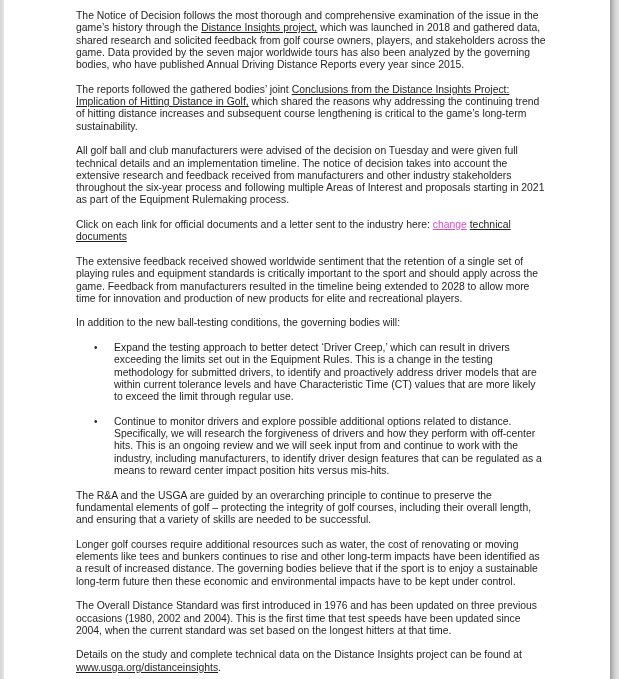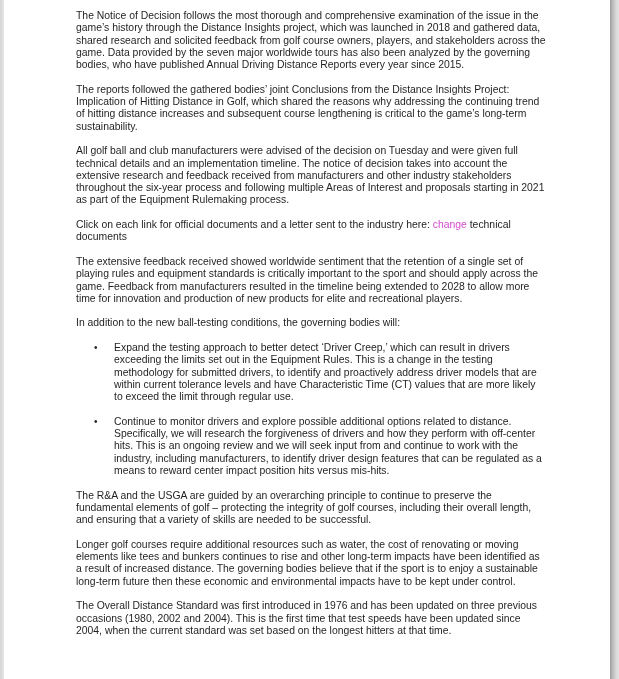--- a/index.html
+++ b/index.html
@@ -16,21 +16,21 @@
   }
   .edge-right {
     position: absolute; right: 0; top: 0; width: 9px; height: 679px;
     background: linear-gradient(to right, #9c9c9c, #bdbdbd 30%, #d9d9d9 70%, #e4e4e4);
   }
   .page {
     position: absolute; left: 76px; top: 10px; width: 470px;
     font-size: 10.4px; line-height: 12.3px;
   }
   p { margin: 0 0 12.3px 0; }
-  a { color: #1f1f1f; }
+  a { color: #1f1f1f; text-decoration: underline; }
   a.pink { color: #d54ccf; }
   ul { margin: 0 0 12.3px 0; padding: 0 0 0 38px; list-style: none; }
   li { position: relative; margin-bottom: 12.3px; }
   li .bullet { position: absolute; left: -20px; top: 0; font-size: 10px; }
   b { font-weight: normal; }
 </style>
 </head>
 <body>
 
 <div class="edge-left"></div>
@@ -53,14 +53,15 @@
     <li><span class="bullet">•</span><b>Expand the testing approach to better detect ‘Driver Creep,’ which can result in drivers exceeding the limits set out in the Equipment Rules.</b><span> This is a change in the testing methodology for submitted drivers, to identify and proactively address driver models that are within current tolerance levels and have Characteristic Time (CT) values that are more likely to exceed the limit through regular use.</span></li>
     <li><span class="bullet">•</span><b>Continue to monitor drivers and explore possible additional options related to distance. Specifically, we will research the forgiveness of drivers and how they perform with off-center hits.</b><span> This is an ongoing review and we will seek input from and continue to work with the industry, including manufacturers, to identify driver design features that can be regulated as a means to reward center impact position hits versus mis-hits.</span></li>
   </ul>
 
   <p>The R&amp;A and the USGA are guided by an overarching principle to continue to preserve the fundamental elements of golf – protecting the integrity of golf courses, including their overall length, and ensuring that a variety of skills are needed to be successful.</p>
 
   <p>Longer golf courses require additional resources such as water, the cost of renovating or moving elements like tees and bunkers continues to rise and other long-term impacts have been identified as a result of increased distance. The governing bodies believe that if the sport is to enjoy a sustainable long-term future then these economic and environmental impacts have to be kept under control.</p>
 
   <p>The Overall Distance Standard was first introduced in 1976 and has been updated on three previous occasions (1980, 2002 and 2004). This is the first time that test speeds have been updated since 2004, when the current standard was set based on the longest hitters at that time.</p>
 
+  <p><span>Details on the study and complete technical data on the Distance Insights project can be found at </span><a>www.usga.org/distanceinsights</a><span>.</span></p>
 
 </div>
 
 </body></html>

